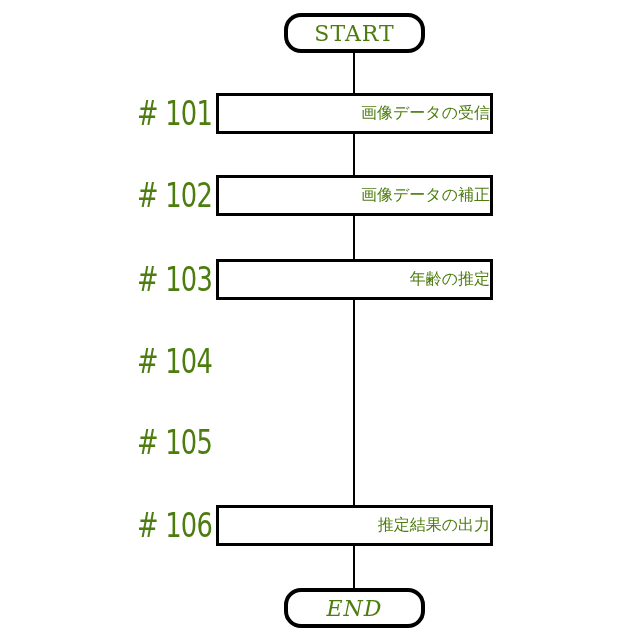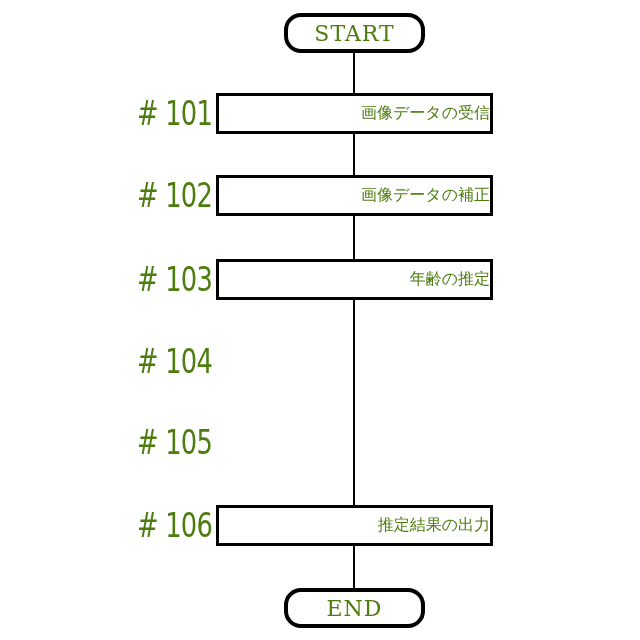--- a/index.html
+++ b/index.html
@@ -33,21 +33,21 @@
     background: #ffffff;
     border: 4px solid #000000;
     border-radius: 17px;
     display: flex;
     align-items: center;
     justify-content: center;
     font-size: 22px;
     letter-spacing: 1px;
   }
   .terminal.start { top: 13px; }
-  .terminal.end   { top: 588px; }
+  .terminal.end   { top: 588px; font-style: italic; }
   .step-box {
     position: absolute;
     left: 216px;
     width: 277px;
     height: 41px;
     box-sizing: border-box;
     background: #ffffff;
     border: 3px solid #000000;
     display: flex;
     align-items: center;

